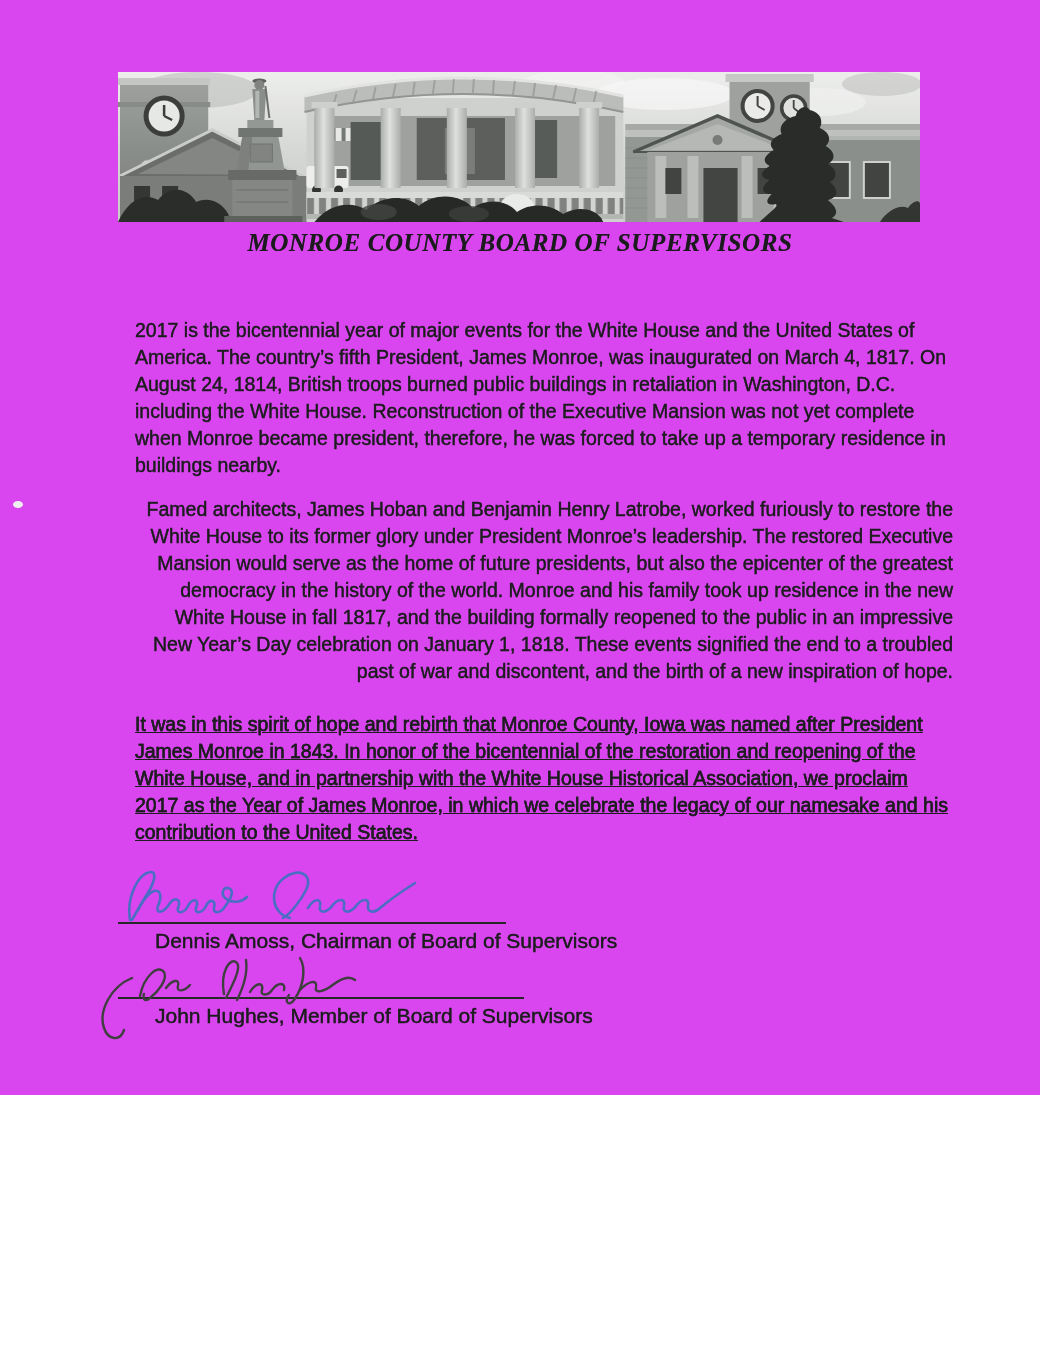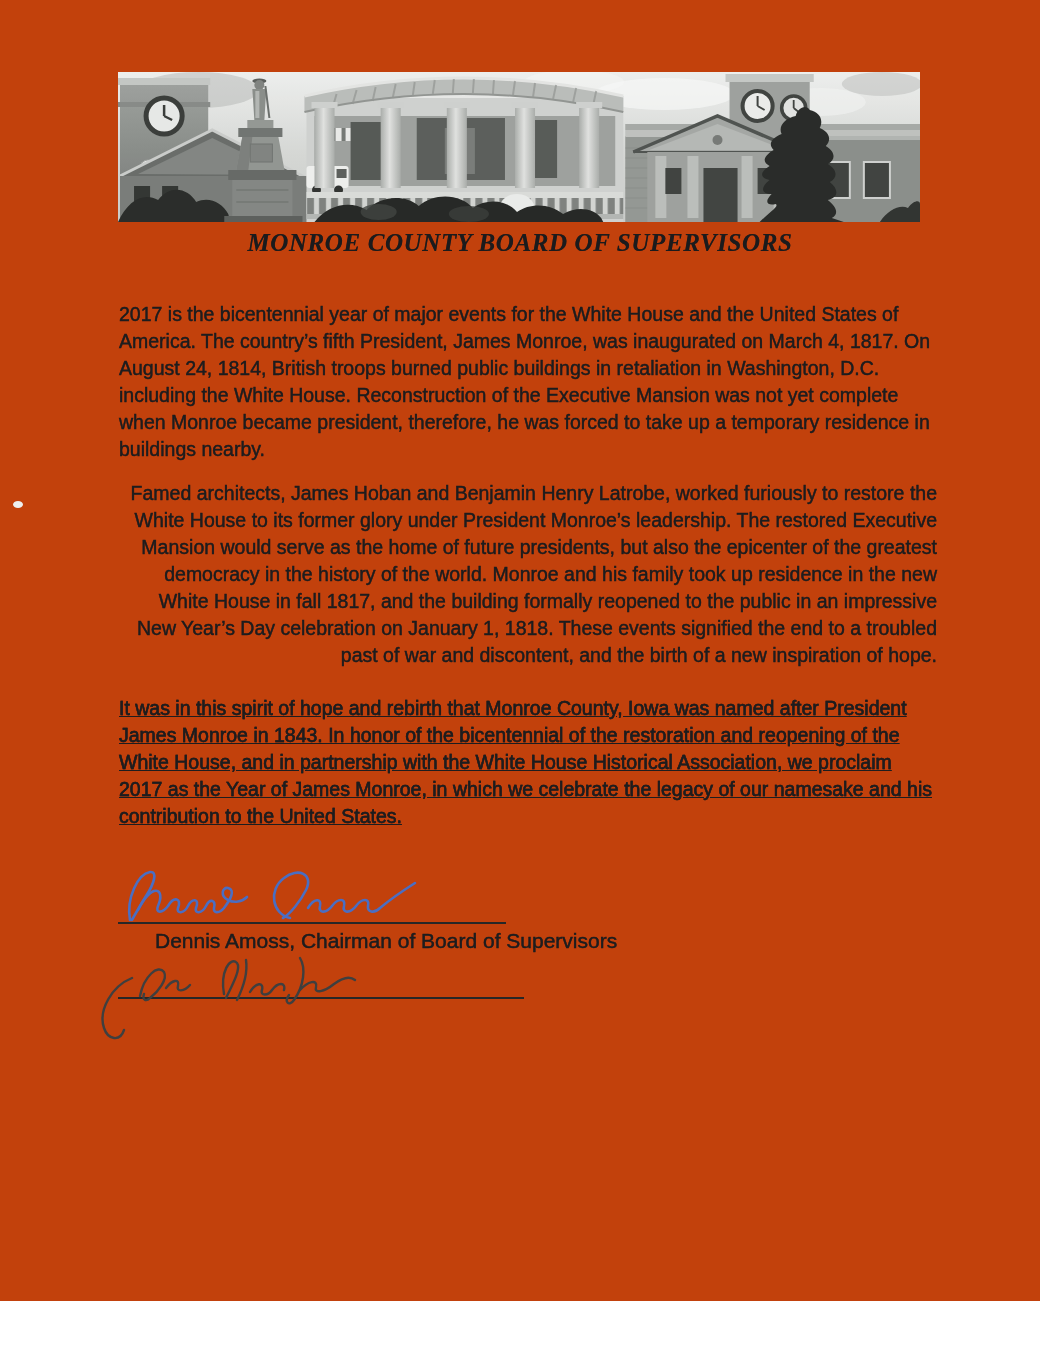--- a/index.html
+++ b/index.html
@@ -1,33 +1,33 @@
 <!DOCTYPE html>
 <html><head>
 <meta charset="utf-8">
 <style>
   html,body{margin:0;padding:0;background:#ffffff;}
   .page{
-    position:relative;width:1040px;height:1301px;background:#c2410c;
+    position:relative;width:1040px;height:1095px;background:#d946ef;
     font-family:"Liberation Sans",sans-serif;color:#1d1d1f;overflow:hidden;
   }
   
   .header-photo{position:absolute;left:118px;top:72px;width:802px;height:150px;}
   .header-photo svg{width:100%;height:100%;display:block;filter:blur(.4px) saturate(.45) contrast(.95) brightness(1.02);}
   
   .doc-title{
     position:absolute;top:229px;left:0;width:100%;margin:0;text-align:center;
     font-family:"Liberation Serif",serif;font-style:italic;font-weight:bold;
     font-size:25px;letter-spacing:.6px;color:#1b1b1d;
     text-shadow:0 0 .5px rgba(20,20,20,.6);
   }
   .p1{top:301px;}
   .p2{top:480px;text-align:right;}
   .p3{top:695px;text-decoration:underline;}
-  .para{position:absolute;left:119px;width:818px;font-size:19.5px;line-height:27px;margin:0;
+  .para{position:absolute;left:119px;width:818px;font-size:19.5px;line-height:27px;margin:16px;
         -webkit-text-stroke:.4px #1d1d1f;text-shadow:0 0 .4px rgba(25,25,25,.45);}
   
   .sig-block{position:absolute;}
   .sig-script{position:absolute;z-index:3;}
   .sig-line{position:absolute;height:2px;background:#272727;z-index:1;}
   .sig-label{
     position:absolute;z-index:2;white-space:nowrap;font-size:21px;line-height:22px;
     -webkit-text-stroke:.4px #1d1d1f;text-shadow:0 0 .4px rgba(25,25,25,.5);margin-left:35px;
   }
   
@@ -210,18 +210,19 @@
         <path d="M44,44 C48,24 62,12 68,20 C72,27 62,40 54,46 C50,50 46,48 48,42"></path>
         <path d="M70,36 C76,28 84,26 82,34 C80,40 88,40 94,33"></path>
         <path d="M128,42 C124,20 134,4 141,11 C145,16 138,30 130,46"></path>
         <path d="M150,8 C152,22 147,36 141,48"></path>
         <path d="M154,40 C160,30 168,30 166,38 C164,44 172,44 176,38 C182,30 190,30 188,38"></path>
         <path d="M204,6 C210,16 208,34 198,48 C193,55 188,50 193,43"></path>
         <path d="M204,38 C212,29 222,27 220,35 C218,42 228,40 238,32 C246,26 254,24 259,28"></path>
       </g>
     </svg>
     <div class="sig-line" style="left:22px;top:45px;width:406px;"></div>
+    <div class="sig-label" style="left:24px;top:53px;">John Hughes, Member of Board of Supervisors</div>
   </div>
 
 
 
   <div class="scan-dot"></div>
 </div>
 
 </body></html>

